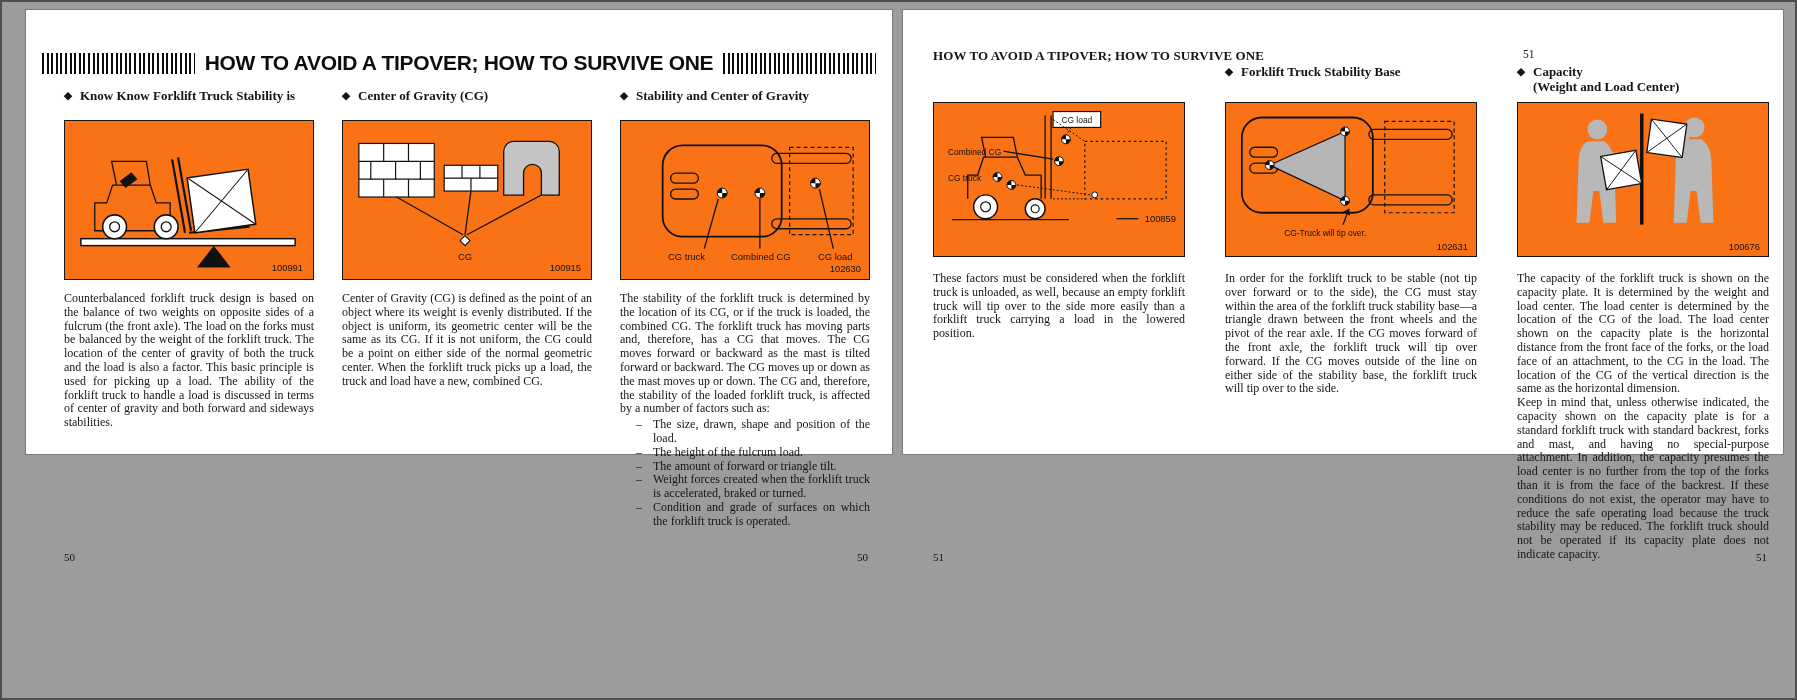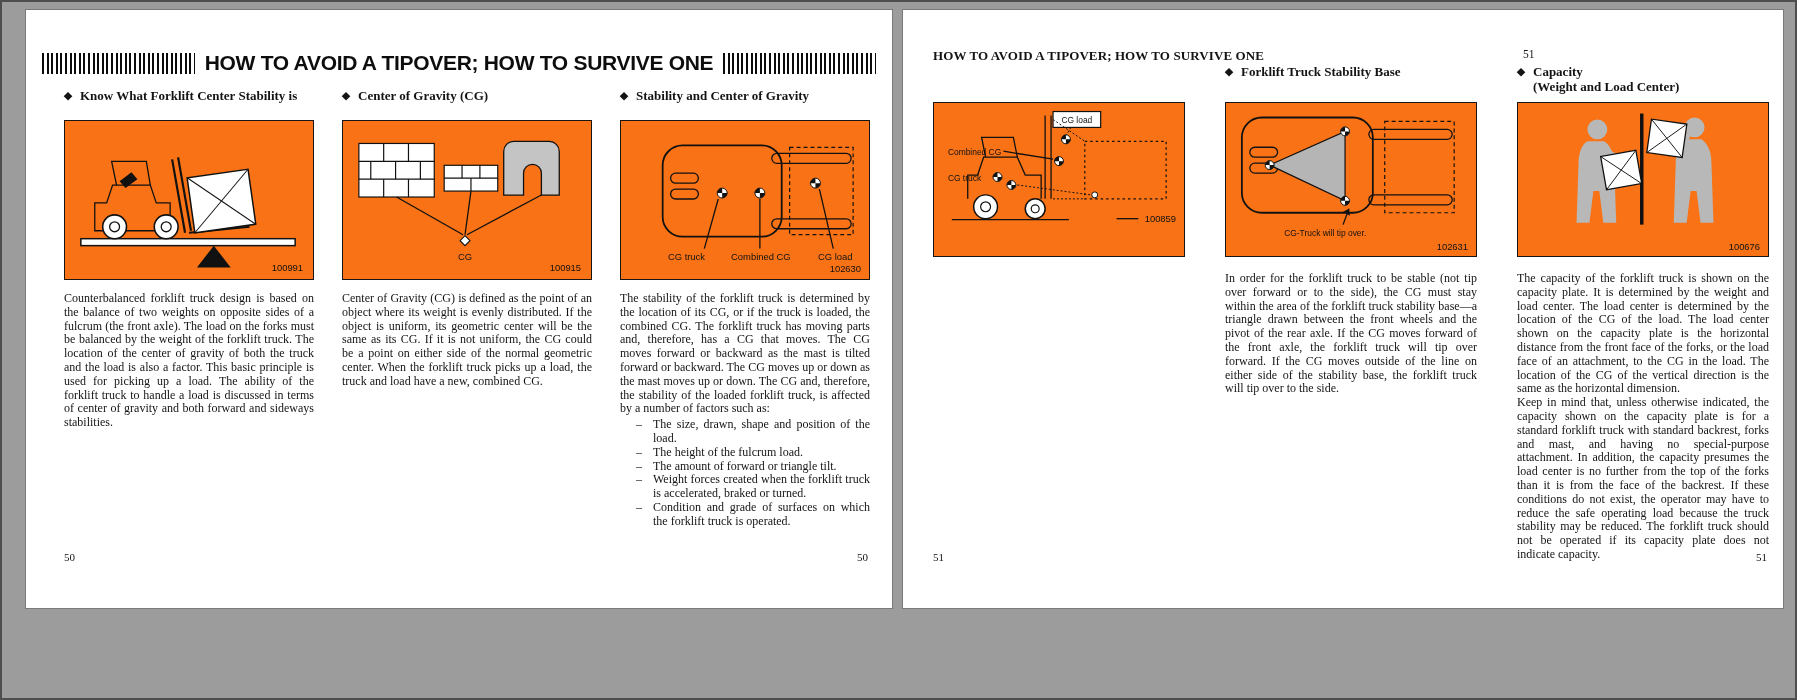--- a/index.html
+++ b/index.html
@@ -1,21 +1,21 @@
 <!DOCTYPE html>
 <html><head>
 <meta charset="utf-8">
 <style>
   html,body{margin:0;padding:0}
   body{
     width:1797px;height:700px;position:relative;overflow:hidden;
     background:#9c9c9c;box-sizing:border-box;border:2px solid #4e4e4e;
     font-family:"Liberation Serif",serif;color:#141414;
   }
-  .page{position:absolute;top:8px;height:598px;background:#fff;box-shadow:0 0 0 1px #7a7a7a}
+  .page{position:absolute;top:8px;height:444px;background:#fff;box-shadow:0 0 0 1px #7a7a7a}
   .page-left{left:24px;width:866px}
   .page-right{left:901px;width:880px}
 
   
   .title-row{display:flex;align-items:center;margin:40px 16px 0 16px;height:26px}
   .bars{flex:1;height:21px;background:repeating-linear-gradient(to right,#0b0b0b 0 2px,#fff 2px 4.6px)}
   .title-text{white-space:nowrap;padding:0 10px;font-family:"Liberation Sans",sans-serif;
     font-weight:bold;font-size:21px;letter-spacing:-0.3px;color:#0d0d0d}
 
   
@@ -65,21 +65,21 @@
     <span class="bars"></span>
     <span class="title-text">HOW TO AVOID A TIPOVER; HOW TO SURVIVE ONE</span>
     <span class="bars"></span>
   </div>
 
   <div class="cols">
 
     <div class="col">
       <div class="col-heading">
         <span class="diamond">◆</span>
-        <span>Know What Forklift Center Stability is</span>
+        <span>Know Know Forklift Truck Stability is</span>
       </div>
       <figure>
         <svg viewBox="0 0 250 158">
           <rect x="16" y="118" width="216" height="7" fill="#fff" stroke="#111" stroke-width="1.5"></rect>
           <path d="M150 125 L133 147 L167 147 Z" fill="#111"></path>
           <path class="ln" d="M30 110 L30 82 L42 82 L48 64 L86 64 L92 82 L106 82 L106 110 Z" fill="#fff"></path>
           <path class="ln" d="M52 64 L47 40 L82 40 L86 64"></path>
           <path d="M55 60 l12 -9 6 7 -12 9 z" fill="#111"></path>
           <line x1="108" y1="38" x2="121" y2="112" stroke="#111" stroke-width="2.2"></line>
           <line x1="114" y1="36" x2="127" y2="110" stroke="#111" stroke-width="2.2"></line>
@@ -240,20 +240,23 @@
           <use href="#cg4" x="78" y="82"></use>
           <text class="figsmall" x="14" y="52">Combined CG</text>
           <line class="ln" x1="70" y1="48" x2="120" y2="56"></line>
           <text class="figsmall" x="14" y="78">CG truck</text>
           <line x1="84" y1="82" x2="158" y2="92" stroke="#111" stroke-width="1" stroke-dasharray="2 2"></line>
           <circle cx="162" cy="92" r="3" fill="#fff" stroke="#111" stroke-width="1"></circle>
           <line class="ln" x1="184" y1="116" x2="206" y2="116"></line>
           <text class="figtext" x="244" y="119" text-anchor="end">100859</text>
         </svg>
       </figure>
+      <div class="body-text">
+        <p>These factors must be considered when the forklift truck is unloaded, as well, because an empty forklift truck will tip over to the side more easily than a forklift truck carrying a load in the lowered position.</p>
+      </div>
     </div>
 
     <div class="col">
       <div class="rhead-slot">
         <div class="col-heading">
           <span class="diamond">◆</span>
           <span>Forklift Truck Stability Base</span>
         </div>
       </div>
       <figure>

